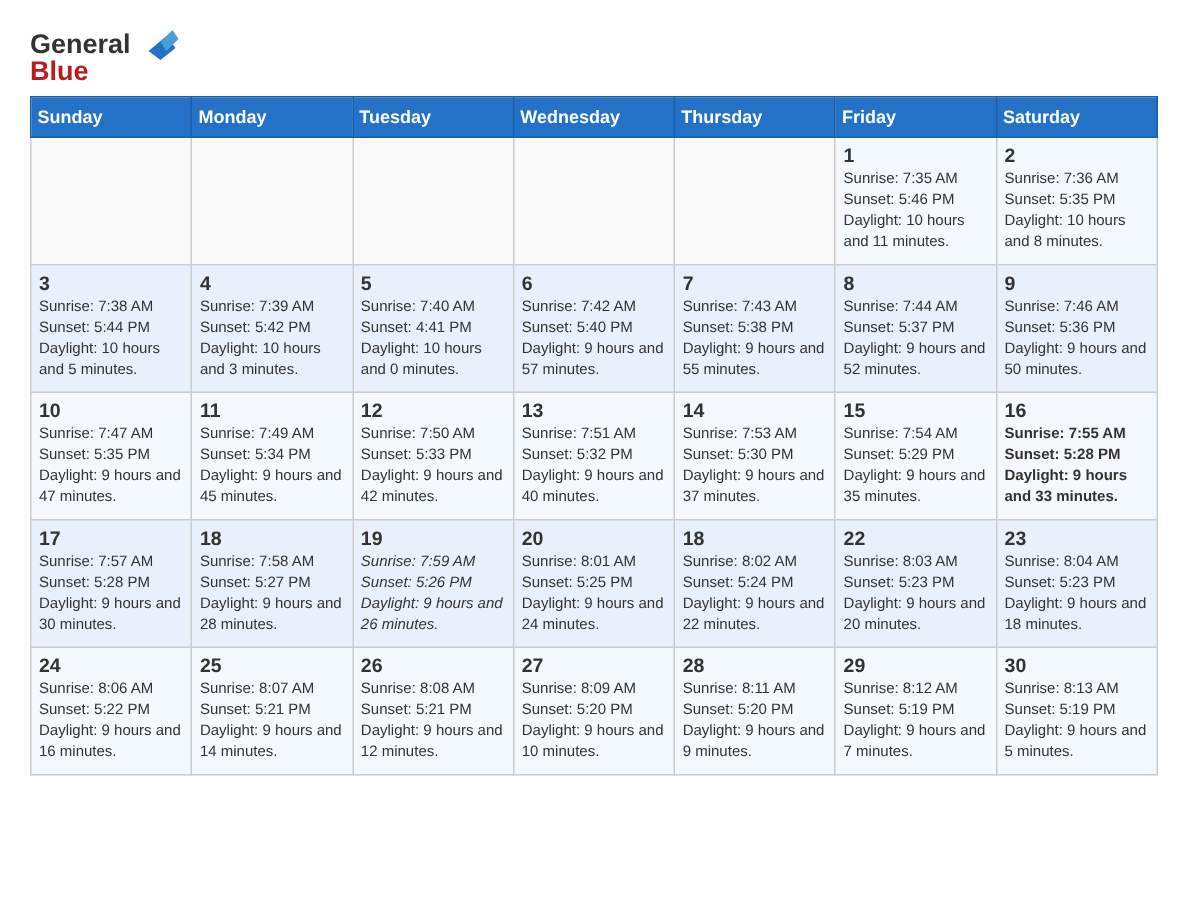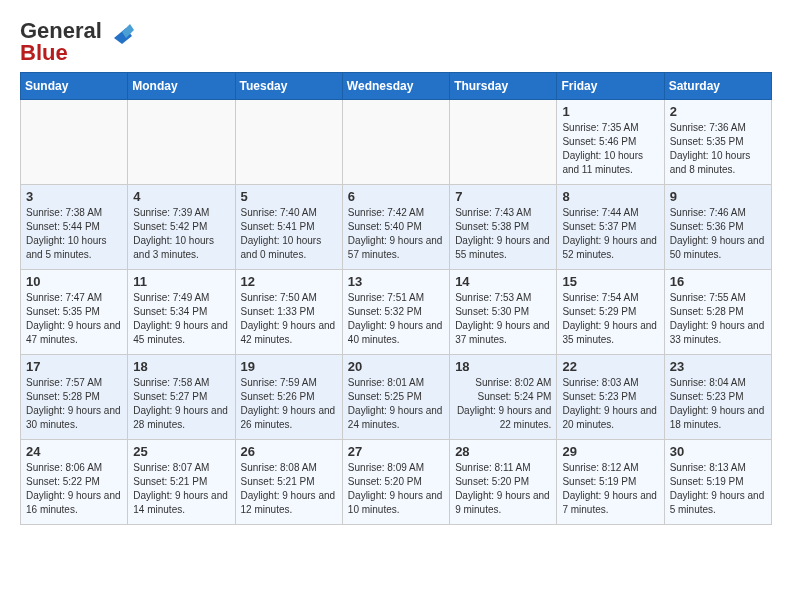--- a/index.html
+++ b/index.html
@@ -15,21 +15,21 @@
       justify-content: space-between;
       align-items: flex-start;
       margin-bottom: 8px;
     }
     .logo {
       display: flex;
       flex-direction: column;
       align-items: flex-start;
     }
     .logo-text {
-      font-size: 22px;
+      font-size: 18px;
       font-weight: bold;
       color: #333;
       line-height: 1;
     }
     .logo-text span.blue { color: #b91c1c; }
     .title-block {
       text-align: right;
     }
     .month-title {
       font-size: 34px;
@@ -147,21 +147,21 @@
         </td>
         <td>
           <span class="day-num">4</span>
           <div class="day-info" style="white-space: pre-line;">Sunrise: 7:39 AM
 Sunset: 5:42 PM
 Daylight: 10 hours and 3 minutes.</div>
         </td>
         <td>
           <span class="day-num">5</span>
           <div class="day-info" style="white-space: pre-line;">Sunrise: 7:40 AM
-Sunset: 5:41 PM
+Sunset: 4:41 PM
 Daylight: 10 hours and 0 minutes.</div>
         </td>
         <td>
           <span class="day-num">6</span>
           <div class="day-info" style="white-space: pre-line;">Sunrise: 7:42 AM
 Sunset: 5:40 PM
 Daylight: 9 hours and 57 minutes.</div>
         </td>
         <td>
           <span class="day-num">7</span>
@@ -191,21 +191,21 @@
         </td>
         <td>
           <span class="day-num">11</span>
           <div class="day-info" style="white-space: pre-line;">Sunrise: 7:49 AM
 Sunset: 5:34 PM
 Daylight: 9 hours and 45 minutes.</div>
         </td>
         <td>
           <span class="day-num">12</span>
           <div class="day-info" style="white-space: pre-line;">Sunrise: 7:50 AM
-Sunset: 1:33 PM
+Sunset: 5:33 PM
 Daylight: 9 hours and 42 minutes.</div>
         </td>
         <td>
           <span class="day-num">13</span>
           <div class="day-info" style="white-space: pre-line;">Sunrise: 7:51 AM
 Sunset: 5:32 PM
 Daylight: 9 hours and 40 minutes.</div>
         </td>
         <td>
           <span class="day-num">14</span>
@@ -214,53 +214,53 @@
 Daylight: 9 hours and 37 minutes.</div>
         </td>
         <td>
           <span class="day-num">15</span>
           <div class="day-info" style="white-space: pre-line;">Sunrise: 7:54 AM
 Sunset: 5:29 PM
 Daylight: 9 hours and 35 minutes.</div>
         </td>
         <td>
           <span class="day-num">16</span>
-          <div class="day-info" style="white-space: pre-line;">Sunrise: 7:55 AM
+          <div class="day-info" style="white-space: pre-line; font-weight: bold;">Sunrise: 7:55 AM
 Sunset: 5:28 PM
 Daylight: 9 hours and 33 minutes.</div>
         </td>
       </tr>
       <tr>
         <td>
           <span class="day-num">17</span>
           <div class="day-info" style="white-space: pre-line;">Sunrise: 7:57 AM
 Sunset: 5:28 PM
 Daylight: 9 hours and 30 minutes.</div>
         </td>
         <td>
           <span class="day-num">18</span>
           <div class="day-info" style="white-space: pre-line;">Sunrise: 7:58 AM
 Sunset: 5:27 PM
 Daylight: 9 hours and 28 minutes.</div>
         </td>
         <td>
           <span class="day-num">19</span>
-          <div class="day-info" style="white-space: pre-line;">Sunrise: 7:59 AM
+          <div class="day-info" style="white-space: pre-line; font-style: italic;">Sunrise: 7:59 AM
 Sunset: 5:26 PM
 Daylight: 9 hours and 26 minutes.</div>
         </td>
         <td>
           <span class="day-num">20</span>
           <div class="day-info" style="white-space: pre-line;">Sunrise: 8:01 AM
 Sunset: 5:25 PM
 Daylight: 9 hours and 24 minutes.</div>
         </td>
         <td>
           <span class="day-num">18</span>
-          <div class="day-info" style="white-space: pre-line; text-align: right;">Sunrise: 8:02 AM
+          <div class="day-info" style="white-space: pre-line;">Sunrise: 8:02 AM
 Sunset: 5:24 PM
 Daylight: 9 hours and 22 minutes.</div>
         </td>
         <td>
           <span class="day-num">22</span>
           <div class="day-info" style="white-space: pre-line;">Sunrise: 8:03 AM
 Sunset: 5:23 PM
 Daylight: 9 hours and 20 minutes.</div>
         </td>
         <td>

